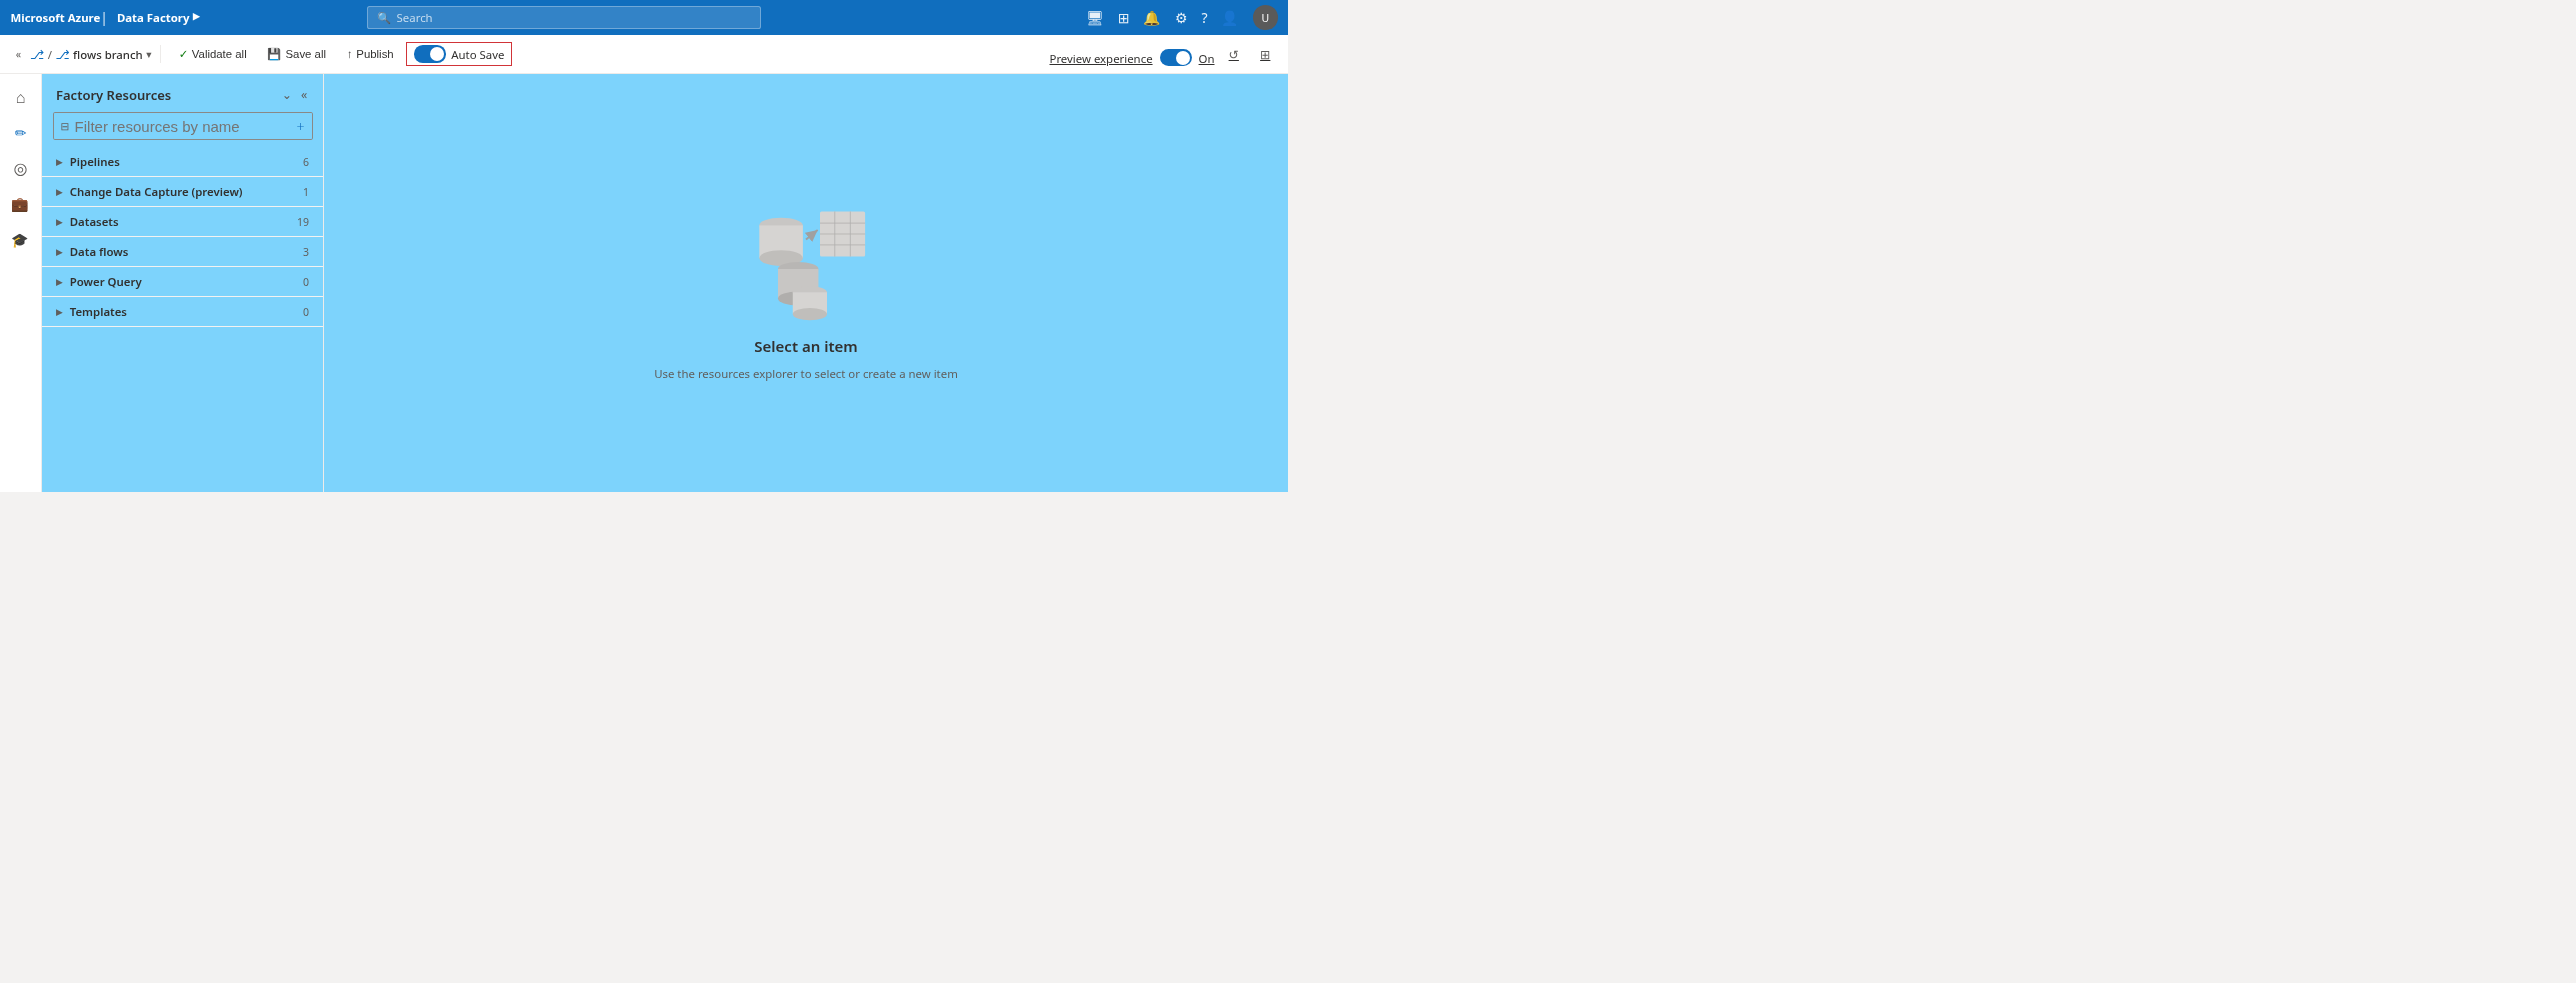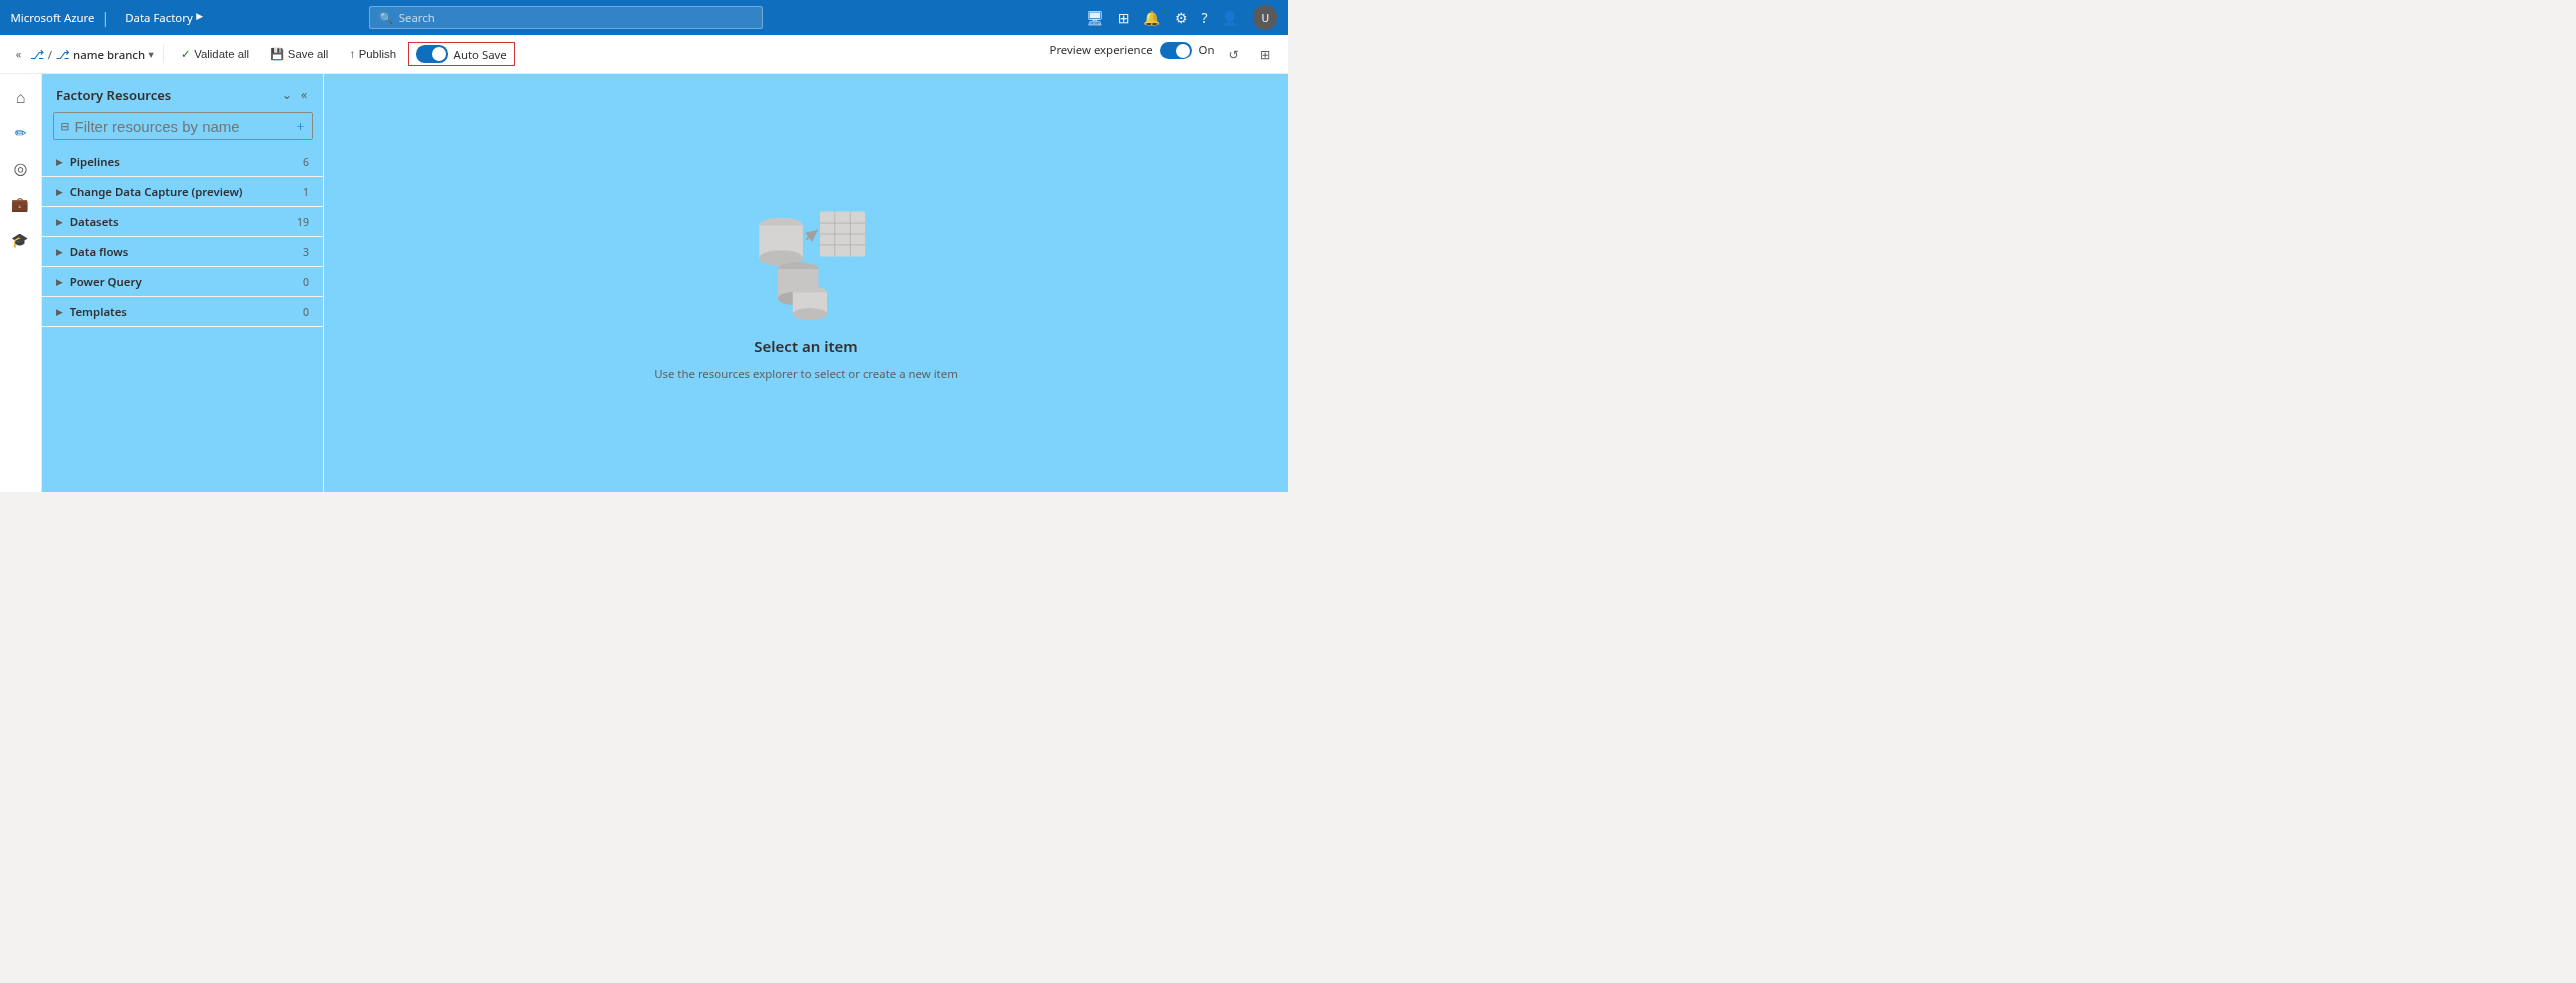--- a/index.html
+++ b/index.html
@@ -18,23 +18,22 @@
       height: 35px;
       display: flex;
       align-items: center;
       padding: 0 10.5px;
       color: white;
       gap: 10.5px;
     }
     .top-nav-brand {
       display: flex;
       align-items: center;
-      gap: 7px;
-      font-size: 11.4px;
-      font-weight: 400;
+      font-size: 11.4px;
+      font-weight: 700;
       color: white;
     }
     .top-nav-brand .separator {
       opacity: 0.6;
       font-size: 14px;
     }
     .top-nav-brand .data-factory {
       display: flex;
       gap: 3.5px;
       padding-left: 9px;
@@ -153,24 +152,25 @@
     }
     .toggle-label {
       font-size: 11.4px;
       color: #323130;
     }
 
     
     .preview-exp {
       margin-left: auto;
       display: flex;
-      align-items: flex-start;
+      align-items: flex-end;
       gap: 7px;
       font-size: 11.4px;
       color: #323130;
+      text-decoration: underline;
     }
     .toggle-switch-on {
       position: relative;
       width: 32px;
       height: 17.5px;
       background: #106ebe;
       border-radius: 8.8px;
       cursor: pointer;
     }
     .toggle-switch-on::after {
@@ -376,21 +376,21 @@
   </div>
 </div>
 
 <div class="toolbar">
   <span class="toolbar-collapse-btn">«</span>
 
   <div class="toolbar-branch">
     <span style="font-size:12.3px; color:#106ebe;">⎇</span>
     <span style="color:#605e5c;">/</span>
     <span style="font-size:12.3px; color:#106ebe;">⎇</span>
-    <span style="color:#323130; font-weight:500;">name branch</span>
+    <span style="color:#323130; font-weight:500;">flows branch</span>
     <span style="color:#605e5c; font-size:10.5px;">▾</span>
   </div>
 
   <div class="toolbar-divider"></div>
 
   <button class="toolbar-btn">
     <span style="color:#107c10;">✓</span>
     <span>Validate all</span>
   </button>
 

